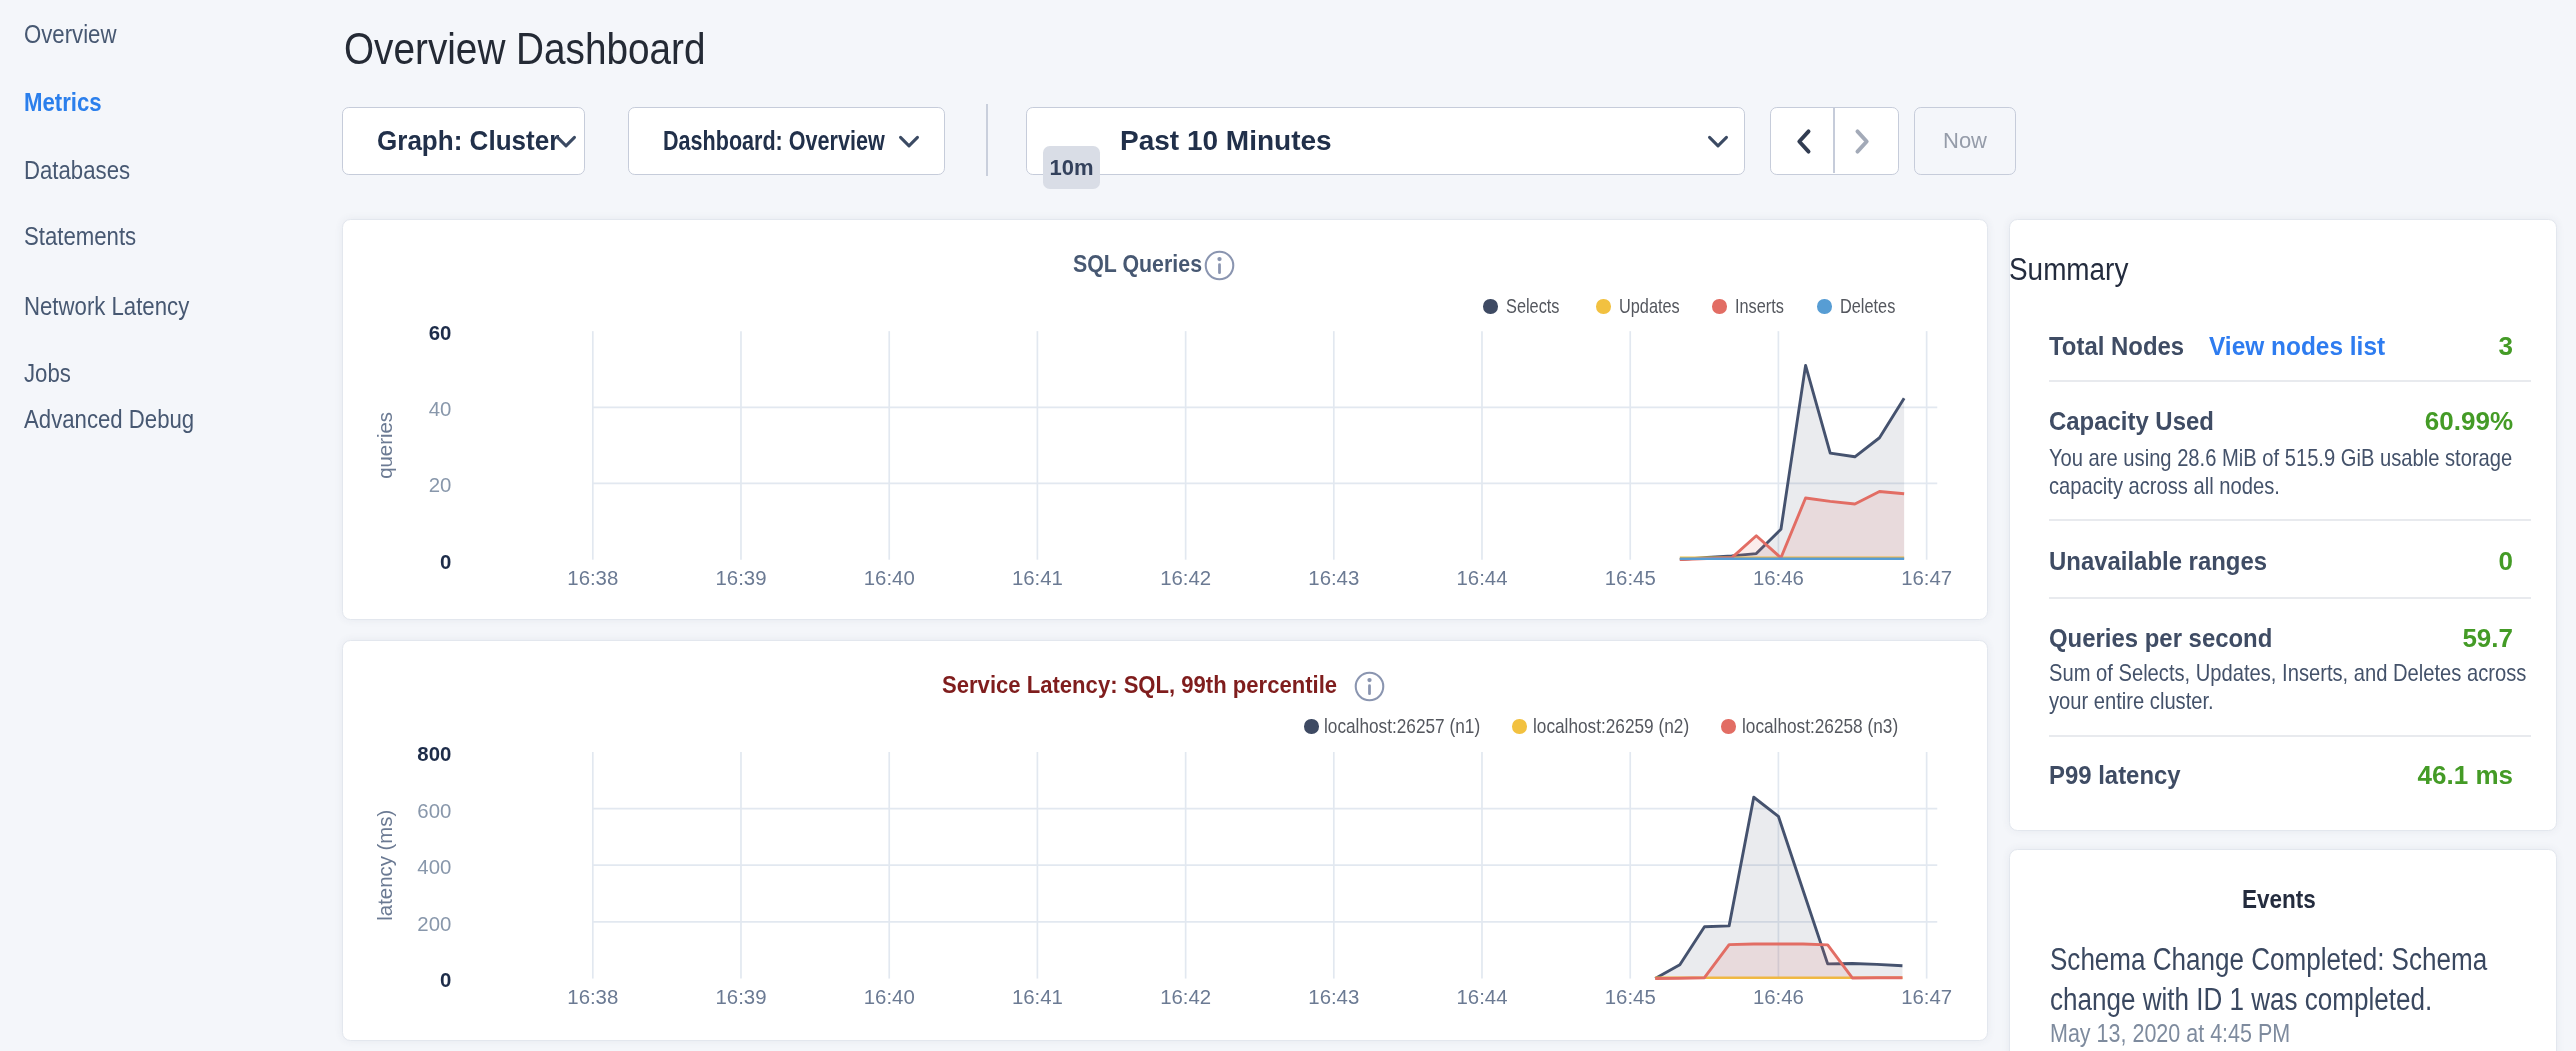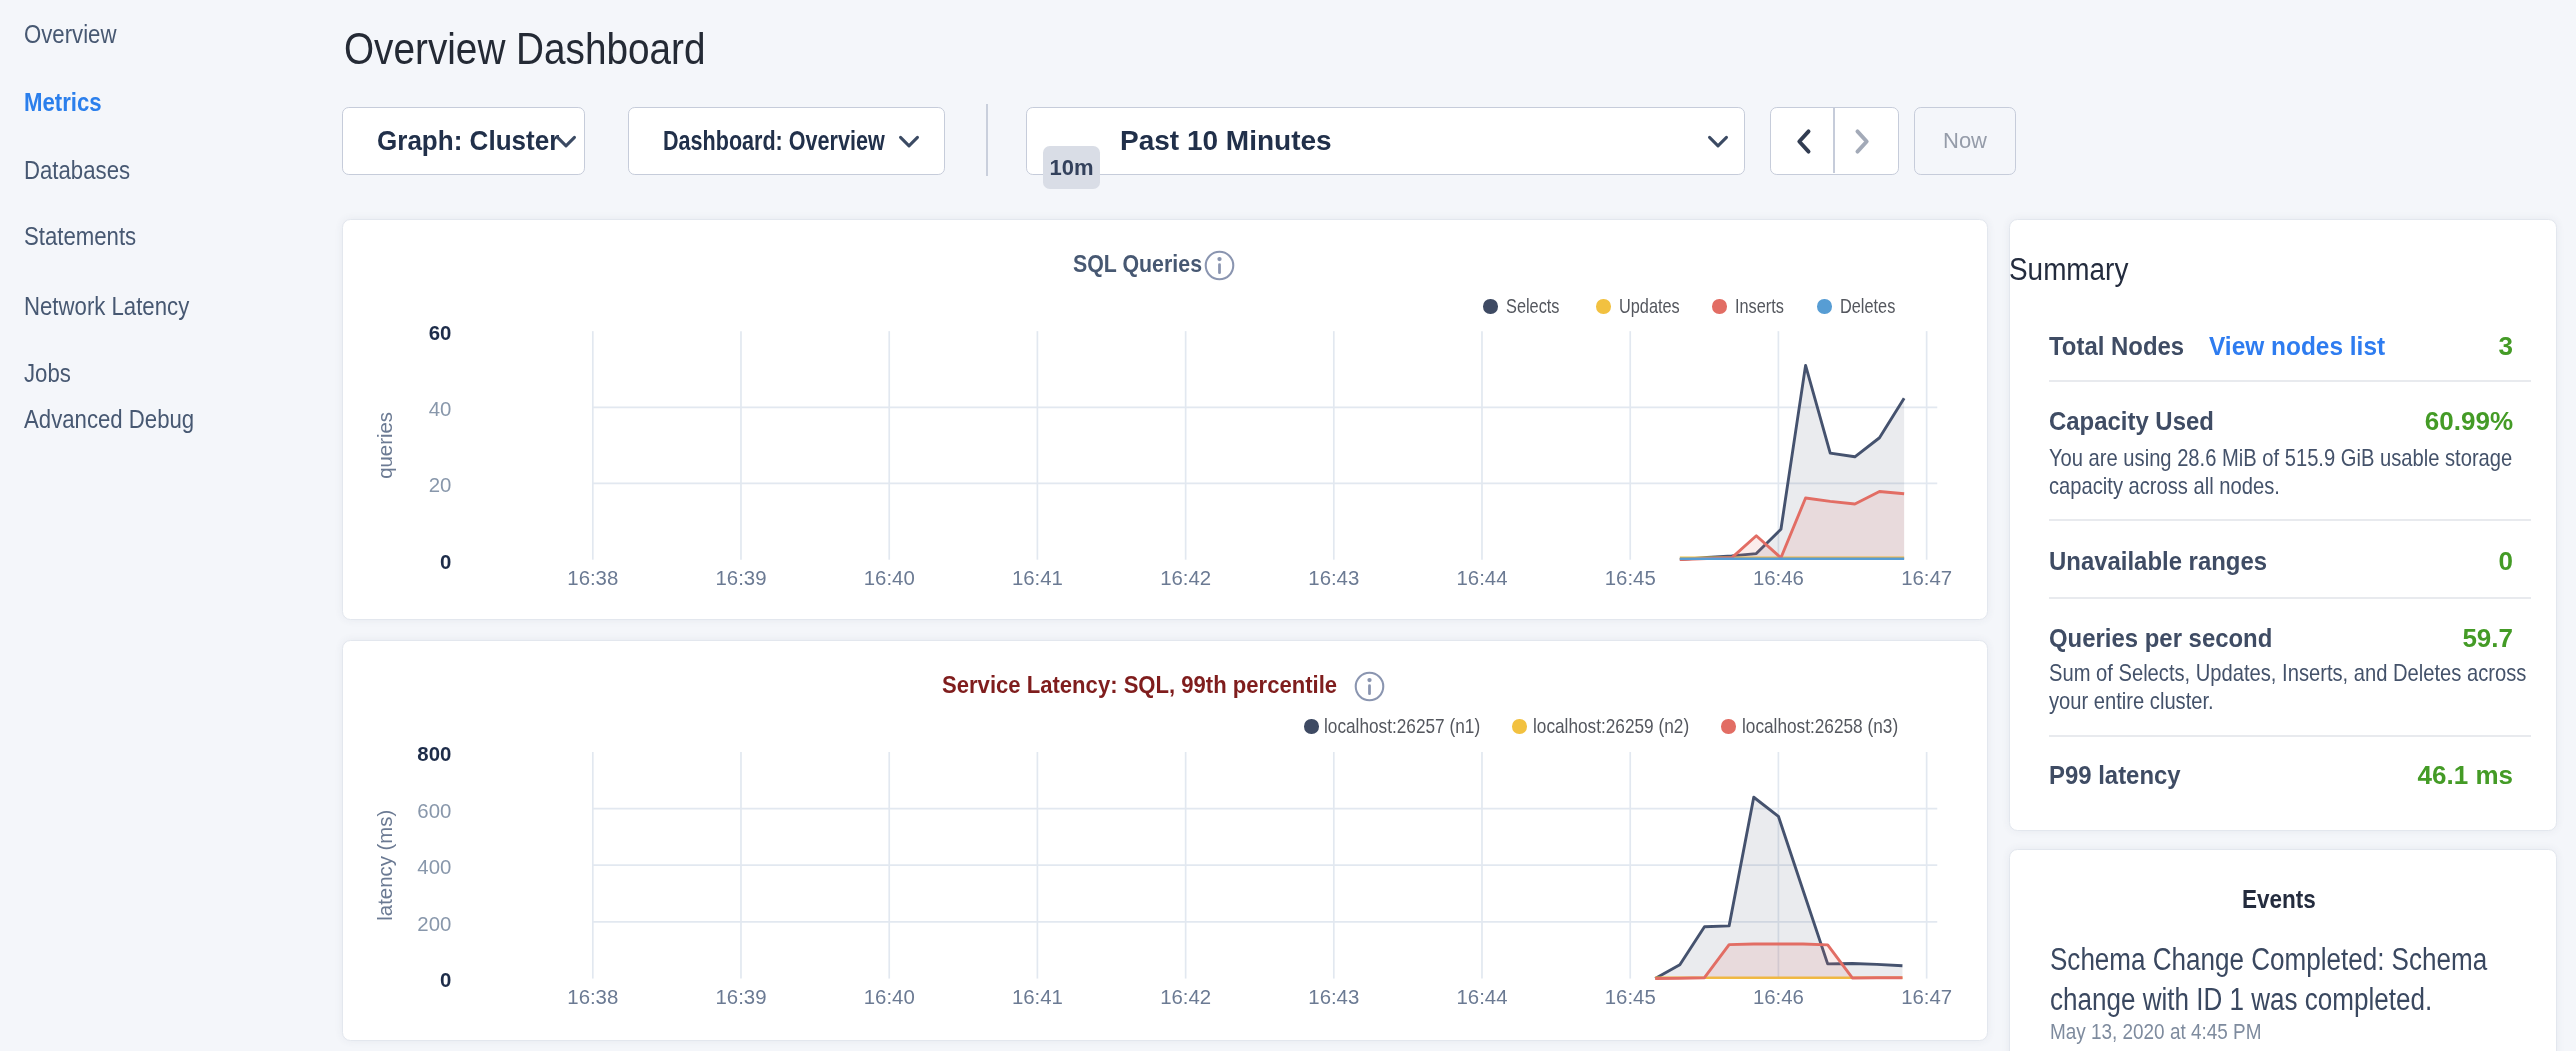--- a/index.html
+++ b/index.html
@@ -186,15 +186,15 @@
     <div class="para" style="top:440px;"><span class="sq" style="transform:scaleX(0.84);">Sum of Selects, Updates, Inserts, and Deletes across</span><br><span class="sq" style="transform:scaleX(0.84);">your entire cluster.</span></div>
     <div class="divider" style="top:516px;"></div>
     <div class="row-label" style="top:541px;"><span class="sq" style="transform:scaleX(0.92);">P99 latency</span></div>
     <div class="row-val" style="top:541px;">46.1 ms</div>
   </div>
 
   <div class="card" style="left:2009px; top:849px; width:548px; height:255px;"></div>
   <div class="abs" style="left:2009px; top:849px; width:548px; height:202px;">
     <div class="abs" style="left:0; top:36px; width:100%; text-align:center; font-weight:bold; font-size:25px; color:#242c3e;"><span class="sq" style="transform:scaleX(0.9);">Events</span></div>
     <div class="abs" style="left:41px; top:91px; font-size:31px; color:#3a4860; line-height:40px; white-space:nowrap;"><span class="sq" style="transform:scaleX(0.84);">Schema Change Completed: Schema</span><br><span class="sq" style="transform:scaleX(0.84);">change with ID 1 was completed.</span></div>
-    <div class="abs" style="left:41px; top:170px; font-size:22px; color:#7e8b9e;"><span class="sq" style="transform:scaleX(0.86);">May 13, 2020 at 4:45 PM</span></div>
+    <div class="abs" style="left:41px; top:170px; font-size:25px; color:#7e8b9e;"><span class="sq" style="transform:scaleX(0.86);">May 13, 2020 at 4:45 PM</span></div>
   </div>
 
 
 </body></html>

